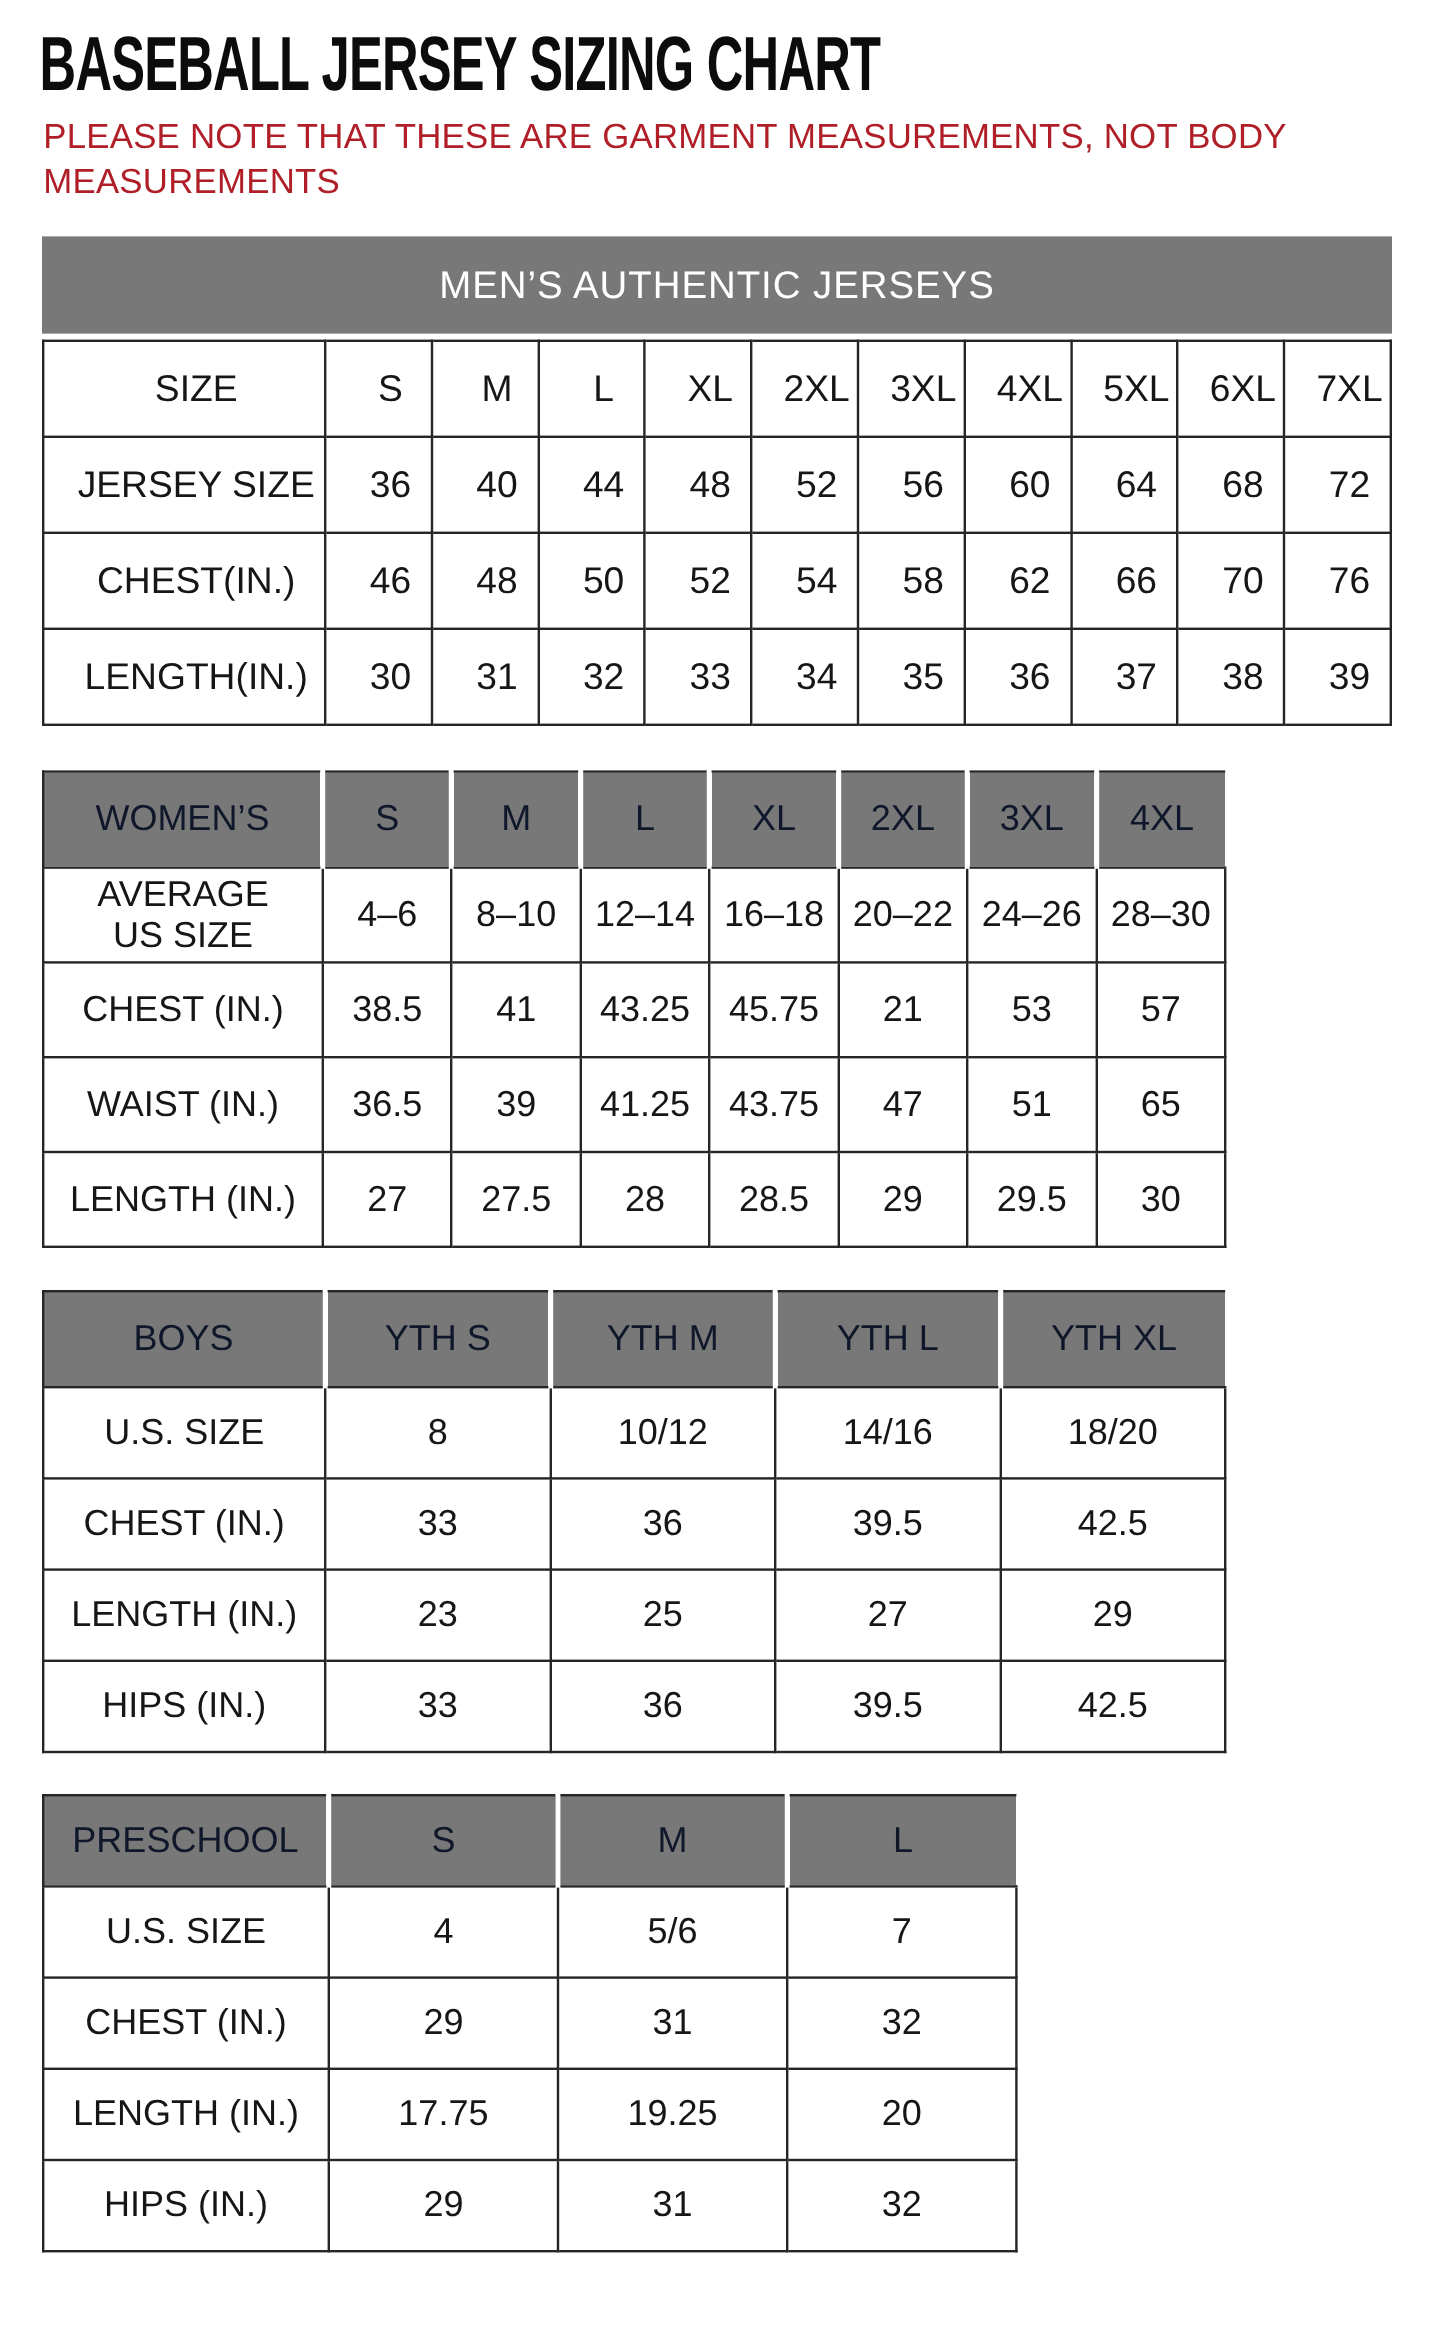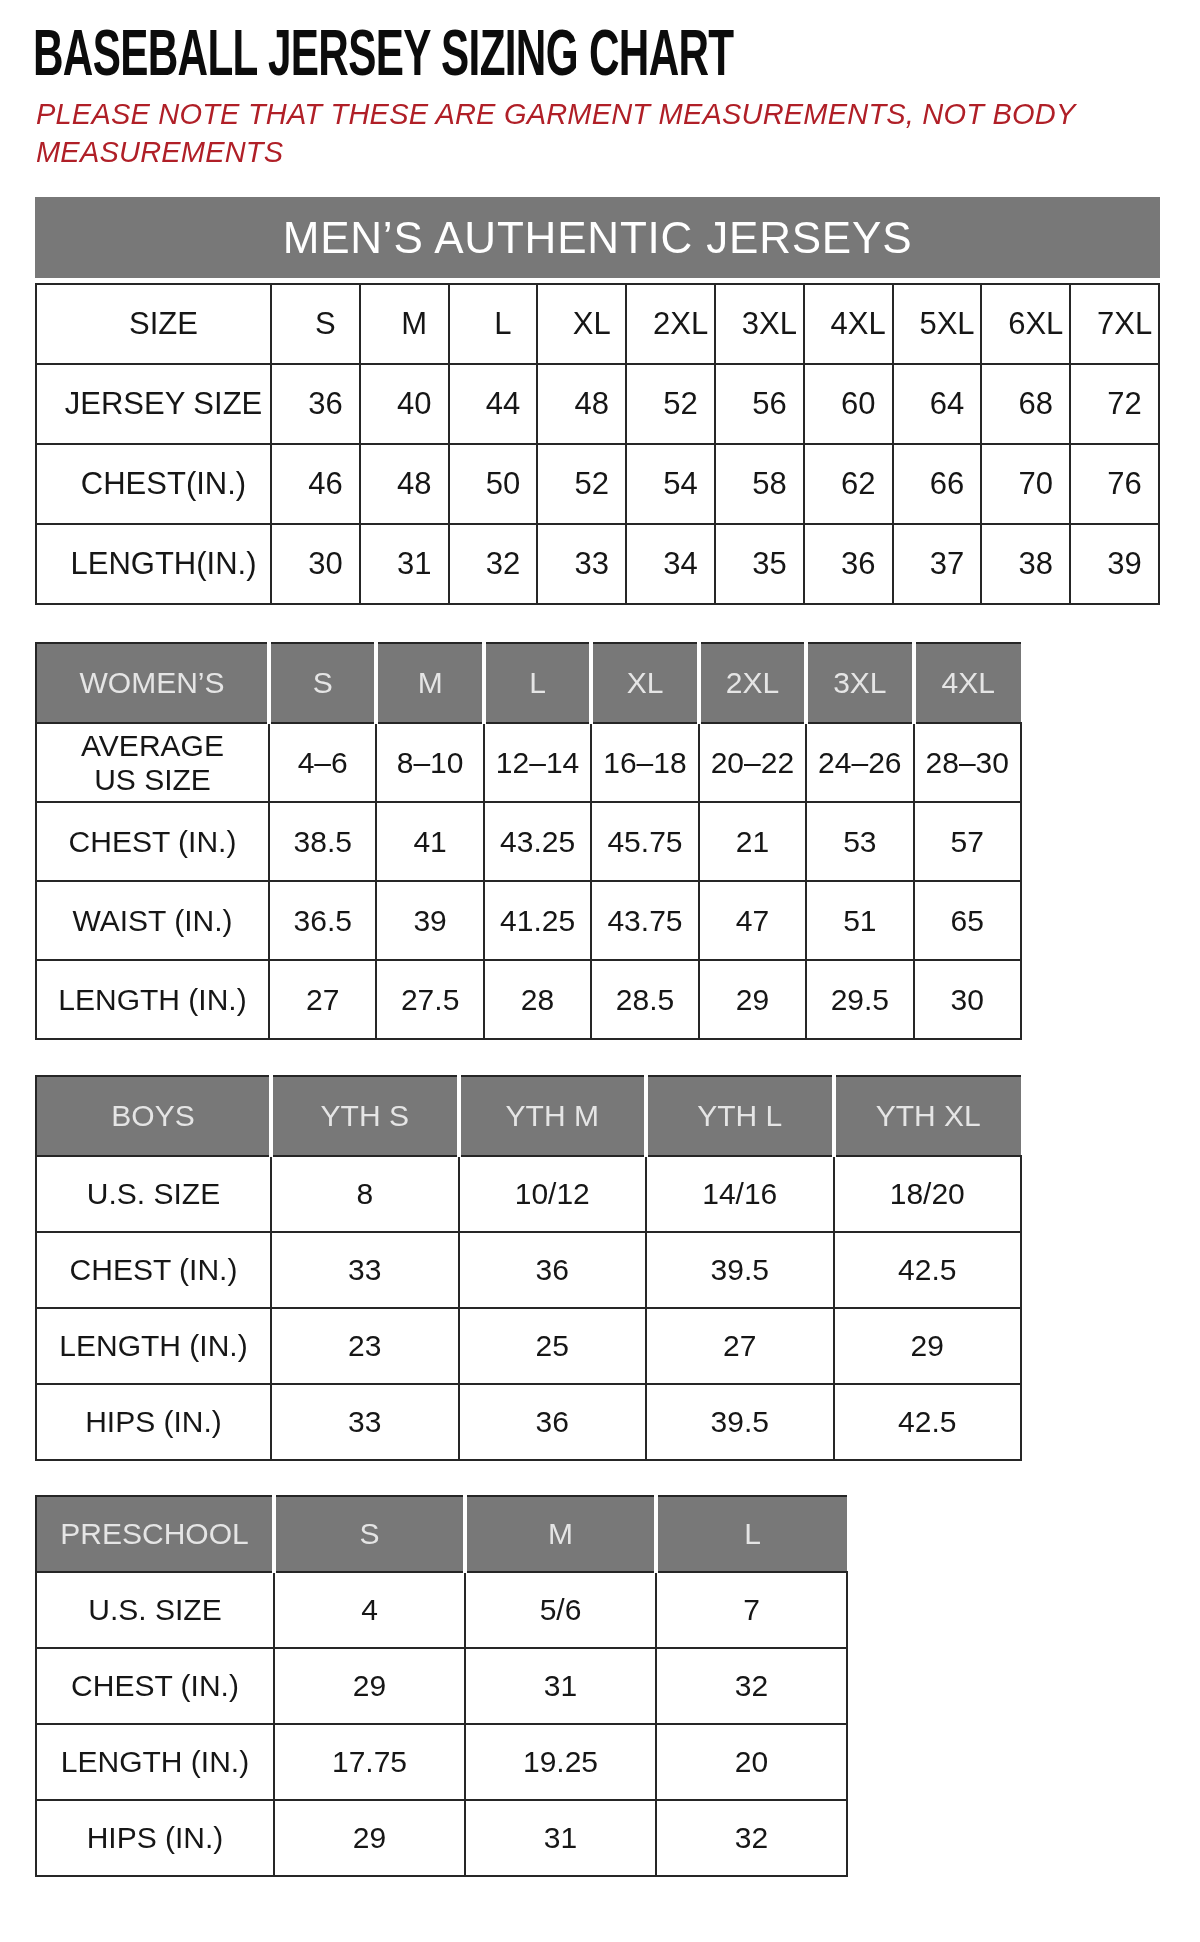--- a/index.html
+++ b/index.html
@@ -10,40 +10,39 @@
   .title {
     position:absolute; left:33px; top:16px;
     font-size:64px; font-weight:bold; color:#0c0c0c;
     letter-spacing:-1px; white-space:nowrap;
     transform:scaleX(0.66); transform-origin:left top;
   }
   .note {
     position:absolute; left:36px; top:95px;
     color:#b01f27; font-size:29px; line-height:38px; letter-spacing:0.2px;
     white-space:nowrap;
-    font-style:italic;
   }
   .banner {
     position:absolute; left:35px; top:197px; width:1125px; height:81px;
     background:#787878; color:#ffffff;
     display:flex; align-items:center; justify-content:center;
-    font-size:44px; letter-spacing:0.8px;
+    font-size:32px; letter-spacing:0.8px;
   }
   table {
     position:absolute; border-collapse:collapse; table-layout:fixed;
     background:#ffffff;
   }
   td, th {
     border:2px solid #262626; text-align:center; vertical-align:middle;
     font-weight:normal; font-size:30px; color:#161616; padding:0 4px;
     overflow:hidden;
   }
   .lbl { white-space:pre-line; line-height:34px; }
   .ghead th {
-    background:#787878; color:#e5e5e5;
+    background:#787878; color:#0f172a;
     border-left:4px solid #ffffff; border-right:0;
     border-top:2px solid #262626; border-bottom:2px solid #262626;
   }
   .ghead th:first-child { border-left:2px solid #262626; }
   #mens-table   { left:35px; top:283px; width:1125px; }
   #mens-table tr { height:80px; }
   #mens-table td, #mens-table th { font-size:31px;padding-left:24px; }
   #womens-table { left:35px; top:642px; width:987px; }
   #womens-table tr { height:79px; }
   #womens-table tr.ghead { height:80px; }

